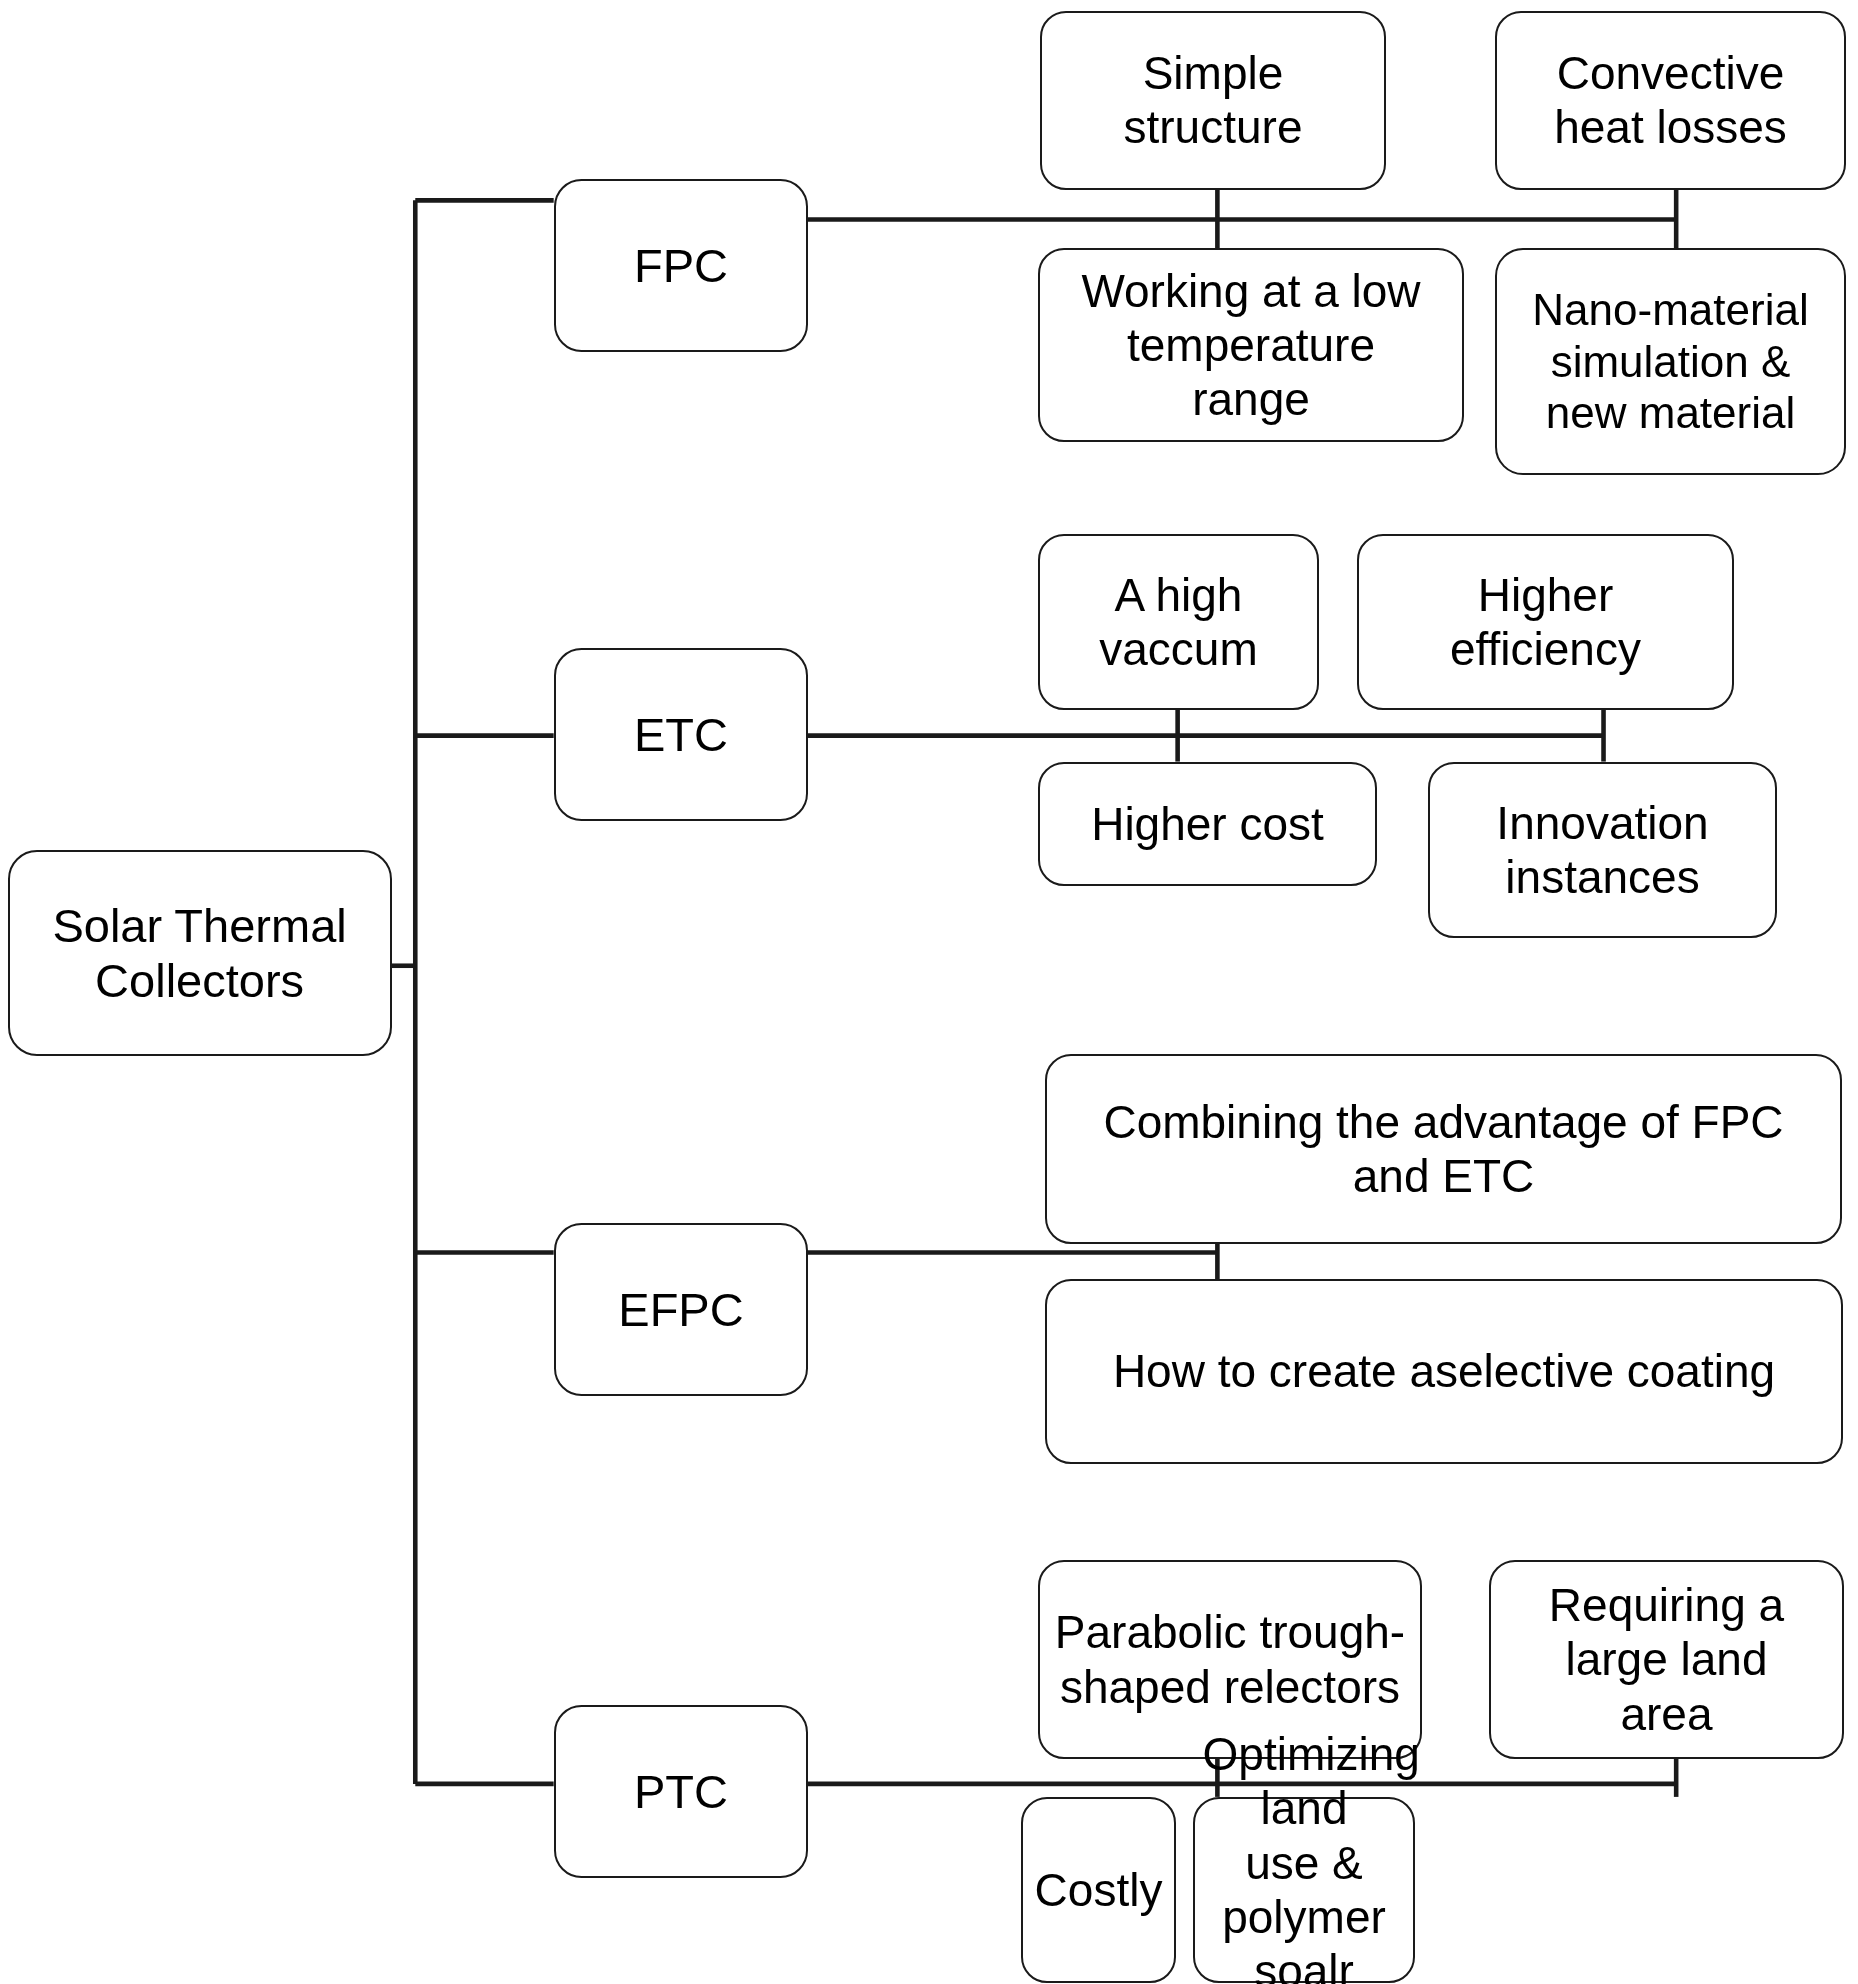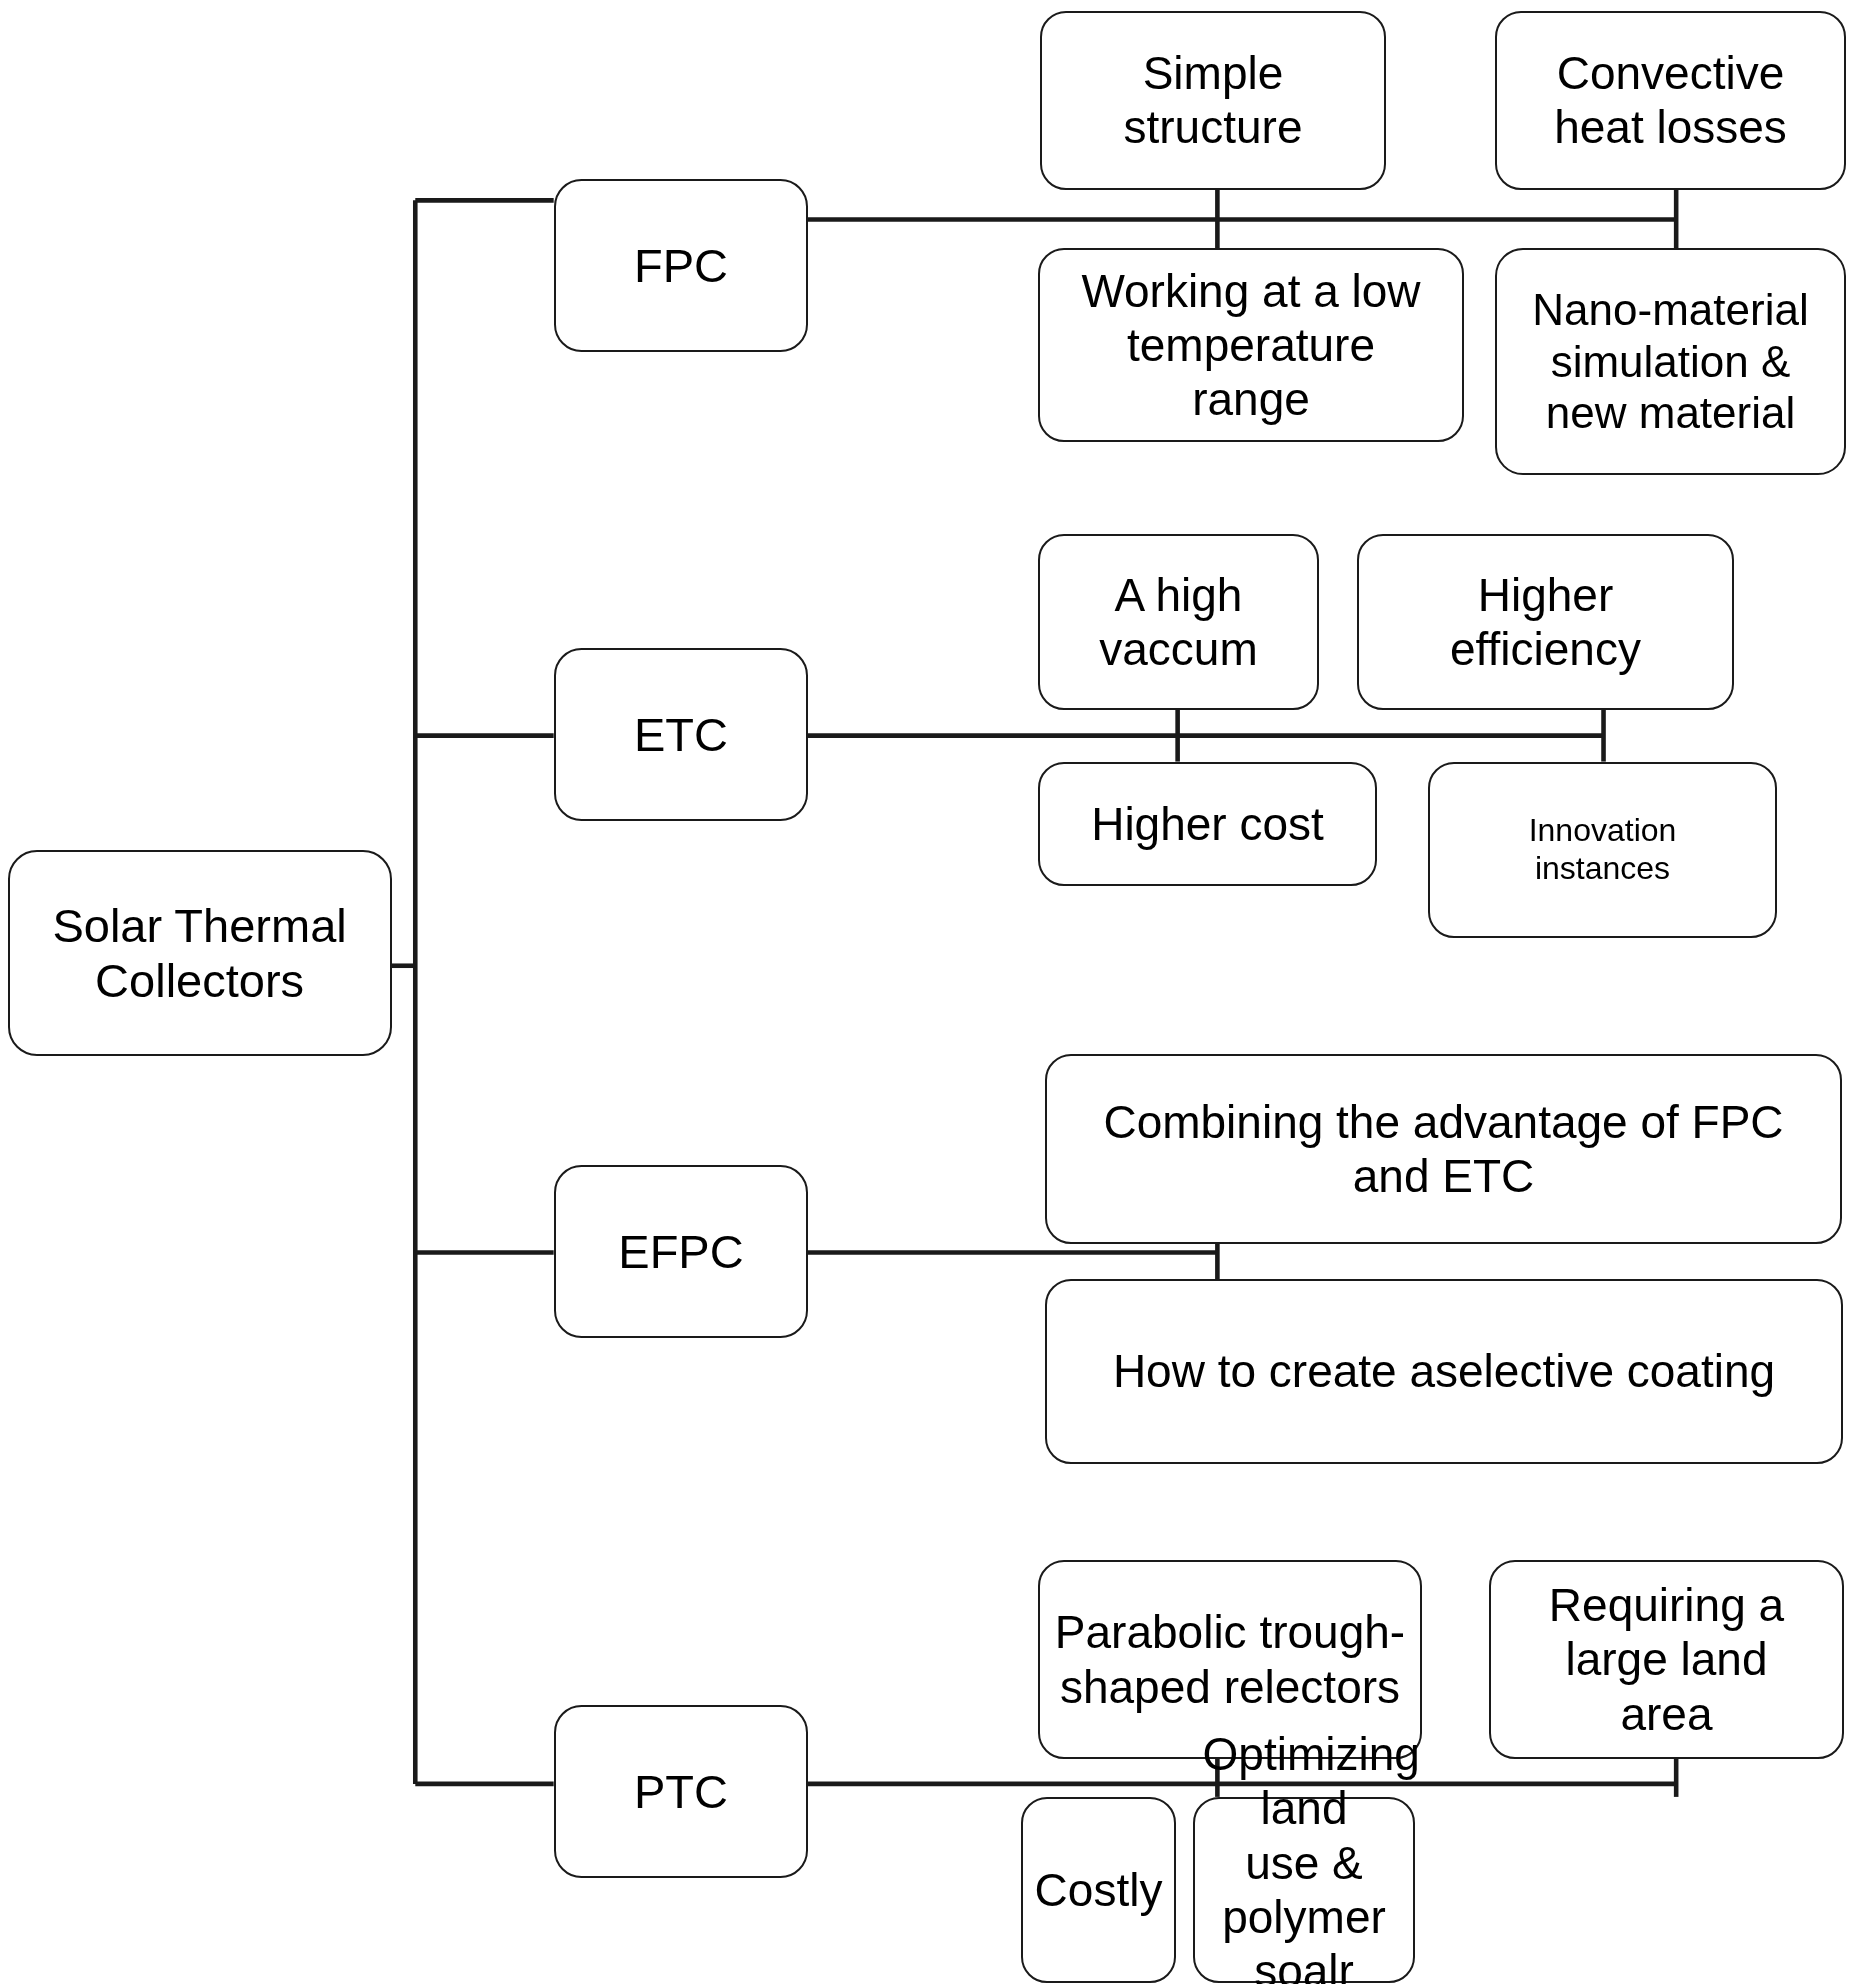--- a/index.html
+++ b/index.html
@@ -45,32 +45,32 @@
     display: block;
     width: 100%;
     white-space: pre-line;
   }
   
   .root      { left: 7.6px;  top: 850px; width: 384px; height: 206px; font-size: 47px; border-radius: 29px; }
   
   .lvl2      { width: 254px; height: 173px; font-size: 47px; border-radius: 27.5px; }
   .n-fpc     { left: 554px; top: 139px; margin-top: 40px;  }
   .n-etc     { left: 554px; top: 648px;  }
-  .n-efpc    { left: 554px; top: 1165px; }
+  .n-efpc    { left: 554px; top: 1223px; }
   .n-ptc     { left: 554px; top: 1705px; }
   
   .n-f1 { left: 1040px; top: 10.7px;   width: 346px; height: 179px; font-size: 46px; }
   .n-f2 { left: 1495px; top: 10.7px;   width: 351px; height: 179px; font-size: 46px; justify-content: flex-end; }
   .n-f3 { left: 1038px; top: 248px;  width: 426px; height: 194px; font-size: 46px; }
   .n-f4 { left: 1495px; top: 248px;  width: 351px; height: 227px; font-size: 44px; border-radius: 28px; }
   
   .n-e1 { left: 1038px; top: 534px;  width: 281px; height: 176px; font-size: 46px; }
   .n-e2 { left: 1357px; top: 534px;  width: 377px; height: 176px; font-size: 46px; }
   .n-e3 { left: 1038px; top: 762px;  width: 339px; height: 124px; font-size: 46px; }
-  .n-e4 { left: 1428px; top: 762px;  width: 349px; height: 176px; font-size: 32px; }
+  .n-e4 { left: 1428px; top: 762px;  width: 349px; height: 176px; font-size: 46px; }
   
   .n-g1 { left: 1045px; top: 1054px; width: 797px; height: 190px; font-size: 46px; }
   .n-g2 { left: 1045px; top: 1279px; width: 798px; height: 185px; font-size: 46px; }
   
   .n-p1 { left: 1038px; top: 1560px; width: 384px; height: 199px; font-size: 46px; }
   .n-p2 { left: 1489px; top: 1560px; width: 355px; height: 199px; font-size: 46px; }
   .n-p3 { left: 1021px; top: 1797px; width: 155px; height: 186px; font-size: 46px; }
   .n-p4 { left: 1193px; top: 1797px; width: 222px; height: 186px; font-size: 46px; }
 </style>
 </head>

